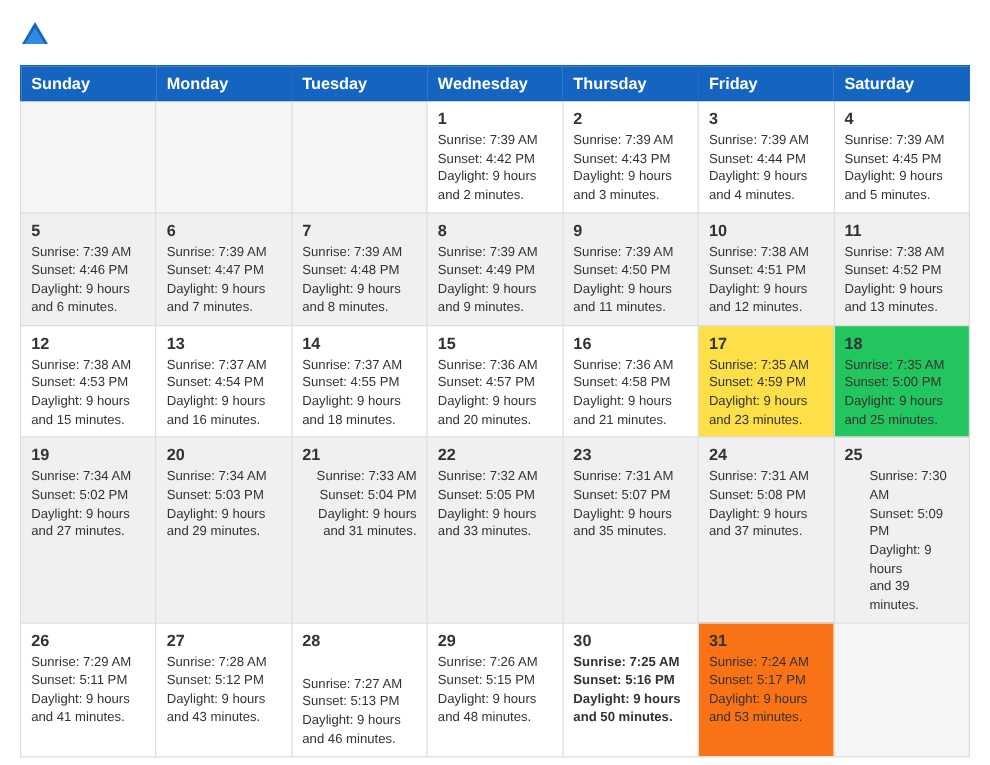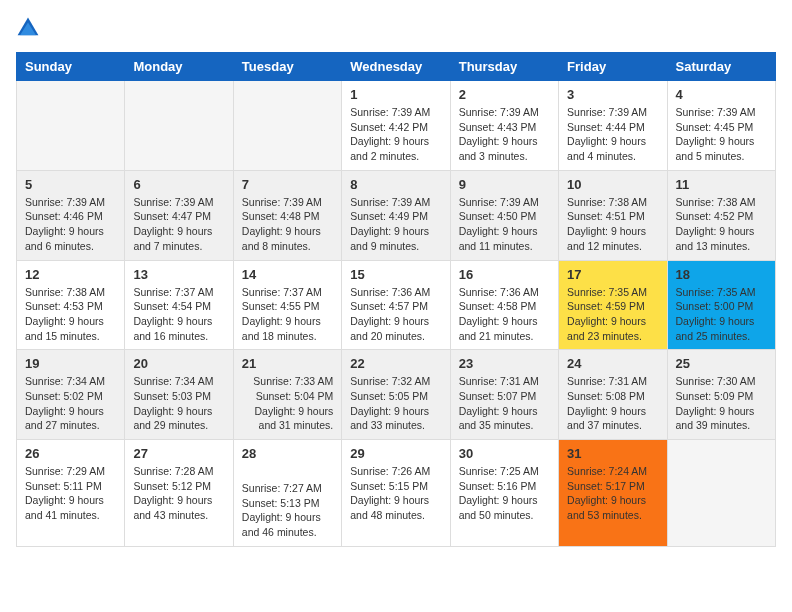--- a/index.html
+++ b/index.html
@@ -247,21 +247,21 @@
 Daylight: 9 hours
 and 21 minutes.</div>
         </td>
         <td style="background: #fde047;">
           <span class="day-num">17</span>
           <div class="day-info" style="white-space: pre-line;">Sunrise: 7:35 AM
 Sunset: 4:59 PM
 Daylight: 9 hours
 and 23 minutes.</div>
         </td>
-        <td style="background: #0ea5e9;">
+        <td style="background: #22c55e;">
           <span class="day-num">18</span>
           <div class="day-info" style="white-space: pre-line;">Sunrise: 7:35 AM
 Sunset: 5:00 PM
 Daylight: 9 hours
 and 25 minutes.</div>
         </td>
       </tr>
       <tr class="row-even">
         <td style="background: rgb(240, 240, 240);">
           <span class="day-num">19</span>
@@ -300,21 +300,21 @@
         </td>
         <td style="background: rgb(240, 240, 240);">
           <span class="day-num">24</span>
           <div class="day-info" style="white-space: pre-line;">Sunrise: 7:31 AM
 Sunset: 5:08 PM
 Daylight: 9 hours
 and 37 minutes.</div>
         </td>
         <td style="background: rgb(240, 240, 240);">
           <span class="day-num">25</span>
-          <div class="day-info" style="white-space: pre-line;">Sunrise: 7:30 AM
+          <div class="day-info" style="white-space: pre-line; margin-left: 20px;">Sunrise: 7:30 AM
 Sunset: 5:09 PM
 Daylight: 9 hours
 and 39 minutes.</div>
         </td>
       </tr>
       <tr class="row-odd">
         <td style="background: rgb(255, 255, 255);">
           <span class="day-num">26</span>
           <div class="day-info" style="white-space: pre-line;">Sunrise: 7:29 AM
 Sunset: 5:11 PM
@@ -337,21 +337,21 @@
         </td>
         <td style="background: rgb(255, 255, 255);">
           <span class="day-num">29</span>
           <div class="day-info" style="white-space: pre-line;">Sunrise: 7:26 AM
 Sunset: 5:15 PM
 Daylight: 9 hours
 and 48 minutes.</div>
         </td>
         <td style="background: rgb(255, 255, 255);">
           <span class="day-num">30</span>
-          <div class="day-info" style="white-space: pre-line;">Sunrise: 7:25 AM
+          <div class="day-info" style="white-space: pre-line; font-weight: bold;">Sunrise: 7:25 AM
 Sunset: 5:16 PM
 Daylight: 9 hours
 and 50 minutes.</div>
         </td>
         <td style="background: #f97316;">
           <span class="day-num">31</span>
           <div class="day-info" style="white-space: pre-line;">Sunrise: 7:24 AM
 Sunset: 5:17 PM
 Daylight: 9 hours
 and 53 minutes.</div>

